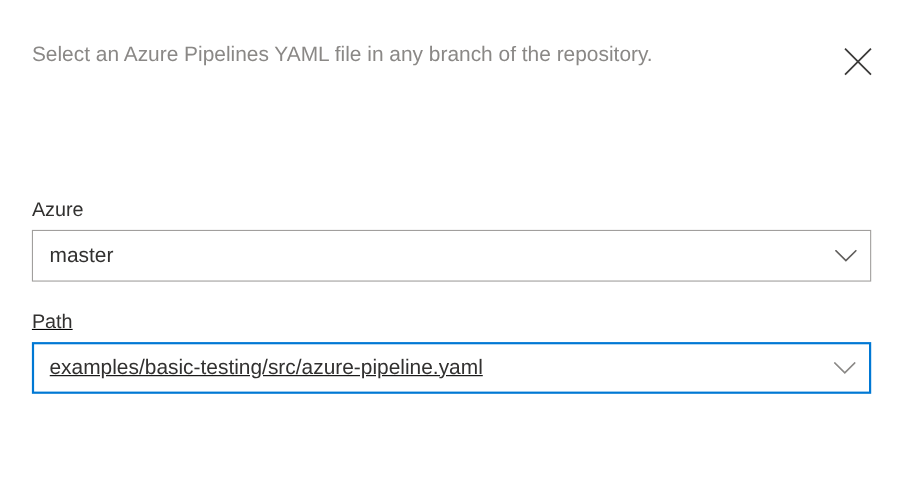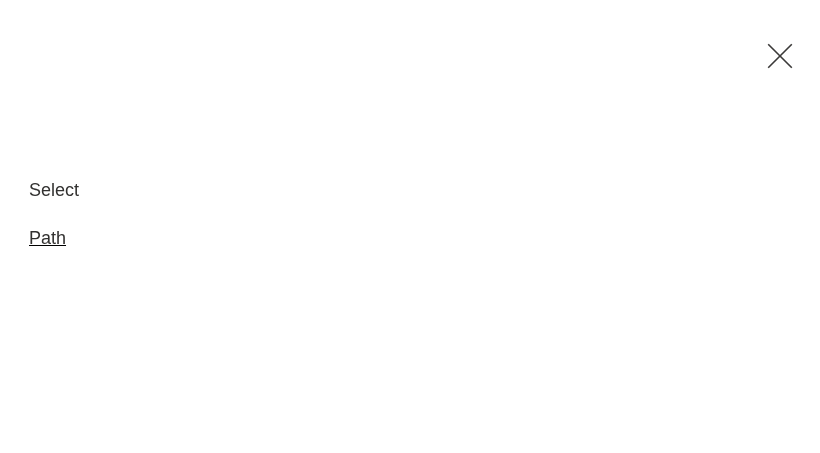--- a/index.html
+++ b/index.html
@@ -139,34 +139,51 @@
     margin: 13px 0 0 0;
     font-weight: 400;
   }
 </style>
 </head>
 <body>
 
 <div class="panel">
 
   <div class="header">
+    <p class="dialog-subtitle">Select an Azure Pipelines YAML file in any branch of the repository.</p>
   </div>
 
   <button class="close-button">
     <span>
       <svg width="28" height="28" viewBox="0 0 28 28" aria-hidden="true">
         <path d="M2.2 2.2 L25.8 25.8 M25.8 2.2 L2.2 25.8" stroke="#3b3a39" stroke-width="1.6" fill="none"></path>
       </svg>
     </span>
   </button>
 
   <div class="form-area">
 
     <div class="field-group">
-      <label class="field-label">Select</label>
+      <label class="field-label">Azure</label>
+      <div class="combo">
+        <input class="combo-value" type="text" readonly="" value="master" style="">
+        <span class="combo-caret">
+          <svg width="20" height="12" viewBox="0 0 20 12" aria-hidden="true">
+            <path d="M1 1 L10 10 L19 1" stroke="#605e5c" stroke-width="1.5" fill="none" stroke-linecap="square"></path>
+          </svg>
+        </span>
+      </div>
     </div>
 
     <div class="field-group path-group">
       <label class="field-label">Path</label>
+      <div class="combo focused">
+        <input class="combo-value" type="text" value="examples/basic-testing/src/azure-pipeline.yaml" style="">
+        <span class="combo-caret">
+          <svg width="20" height="12" viewBox="0 0 20 12" aria-hidden="true">
+            <path d="M1 1 L10 10 L19 1" stroke="#8a8886" stroke-width="1.5" fill="none" stroke-linecap="square"></path>
+          </svg>
+        </span>
+      </div>
     </div>
 
   </div>
 </div>
 
 </body></html>

